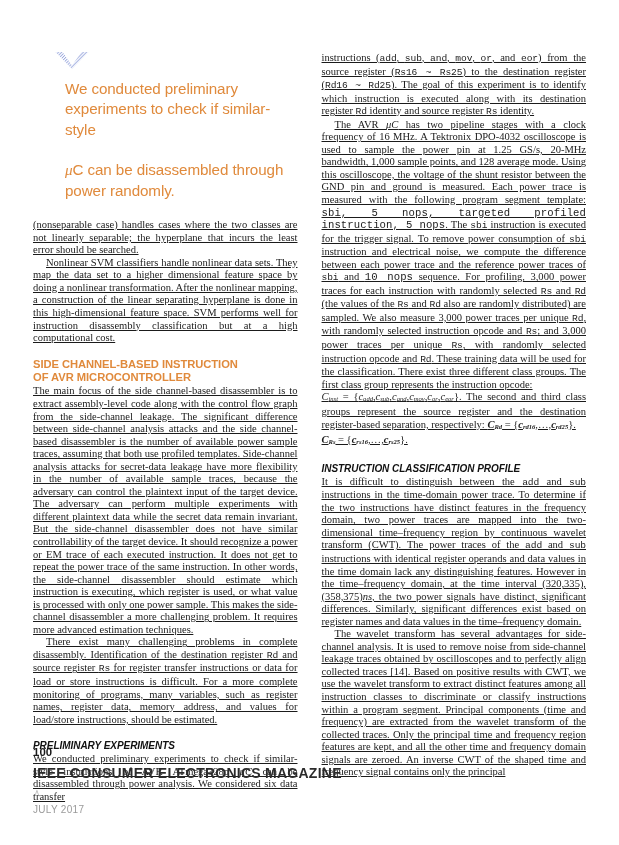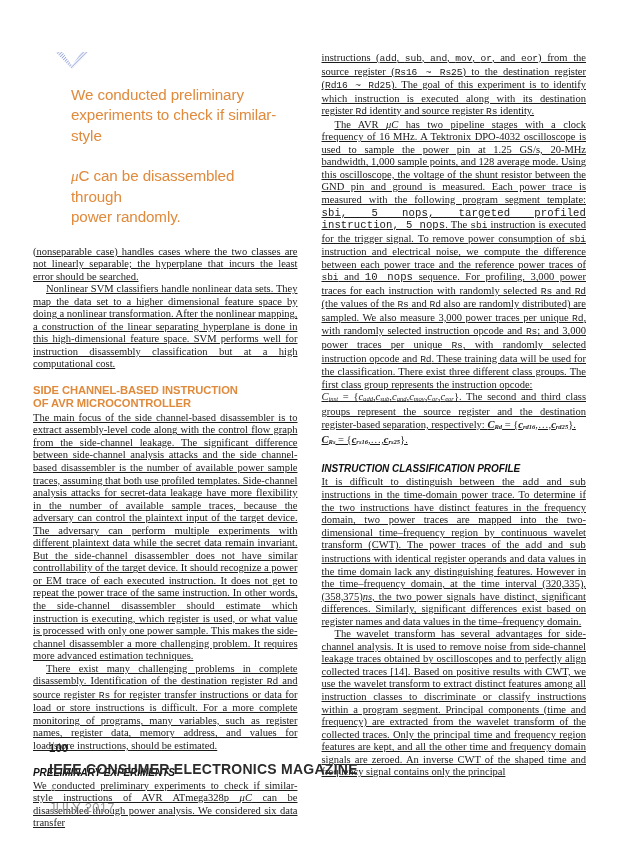--- a/index.html
+++ b/index.html
@@ -49,21 +49,21 @@
     margin-bottom: 4px;
     display: block;
   }
   .pullquote-text {
     color: #e08a3c;
     font-family: "Liberation Sans", "DejaVu Sans", sans-serif;
     font-size: 15.2px;
     line-height: 1.34;
     font-weight: 400;
     letter-spacing: -0.1px;
-    margin: 16px;
+    margin: 10px;
   }
   .pullquote-text .mu {
     font-family: "Liberation Serif", serif;
     font-style: italic;
   }
 
   
   p.body {
     margin: 0;
     font-size: 10.55px;
@@ -148,24 +148,23 @@
     font-weight: bold;
     color: #2b2b2b;
     letter-spacing: 0.25px;
   }
   .footer-sep {
     font-size: 8px;
     color: #b9b9b9;
     padding: 0 1px;
   }
   .footer-date {
-    font-size: 13px;
+    font-size: 10px;
     color: #9a9a9a;
     letter-spacing: 0.3px;
-    margin-left: 16px;
   }
 </style>
 </head>
 <body>
 
 <div class="page">
 
   <div class="columns">
 
     <div class="col">

